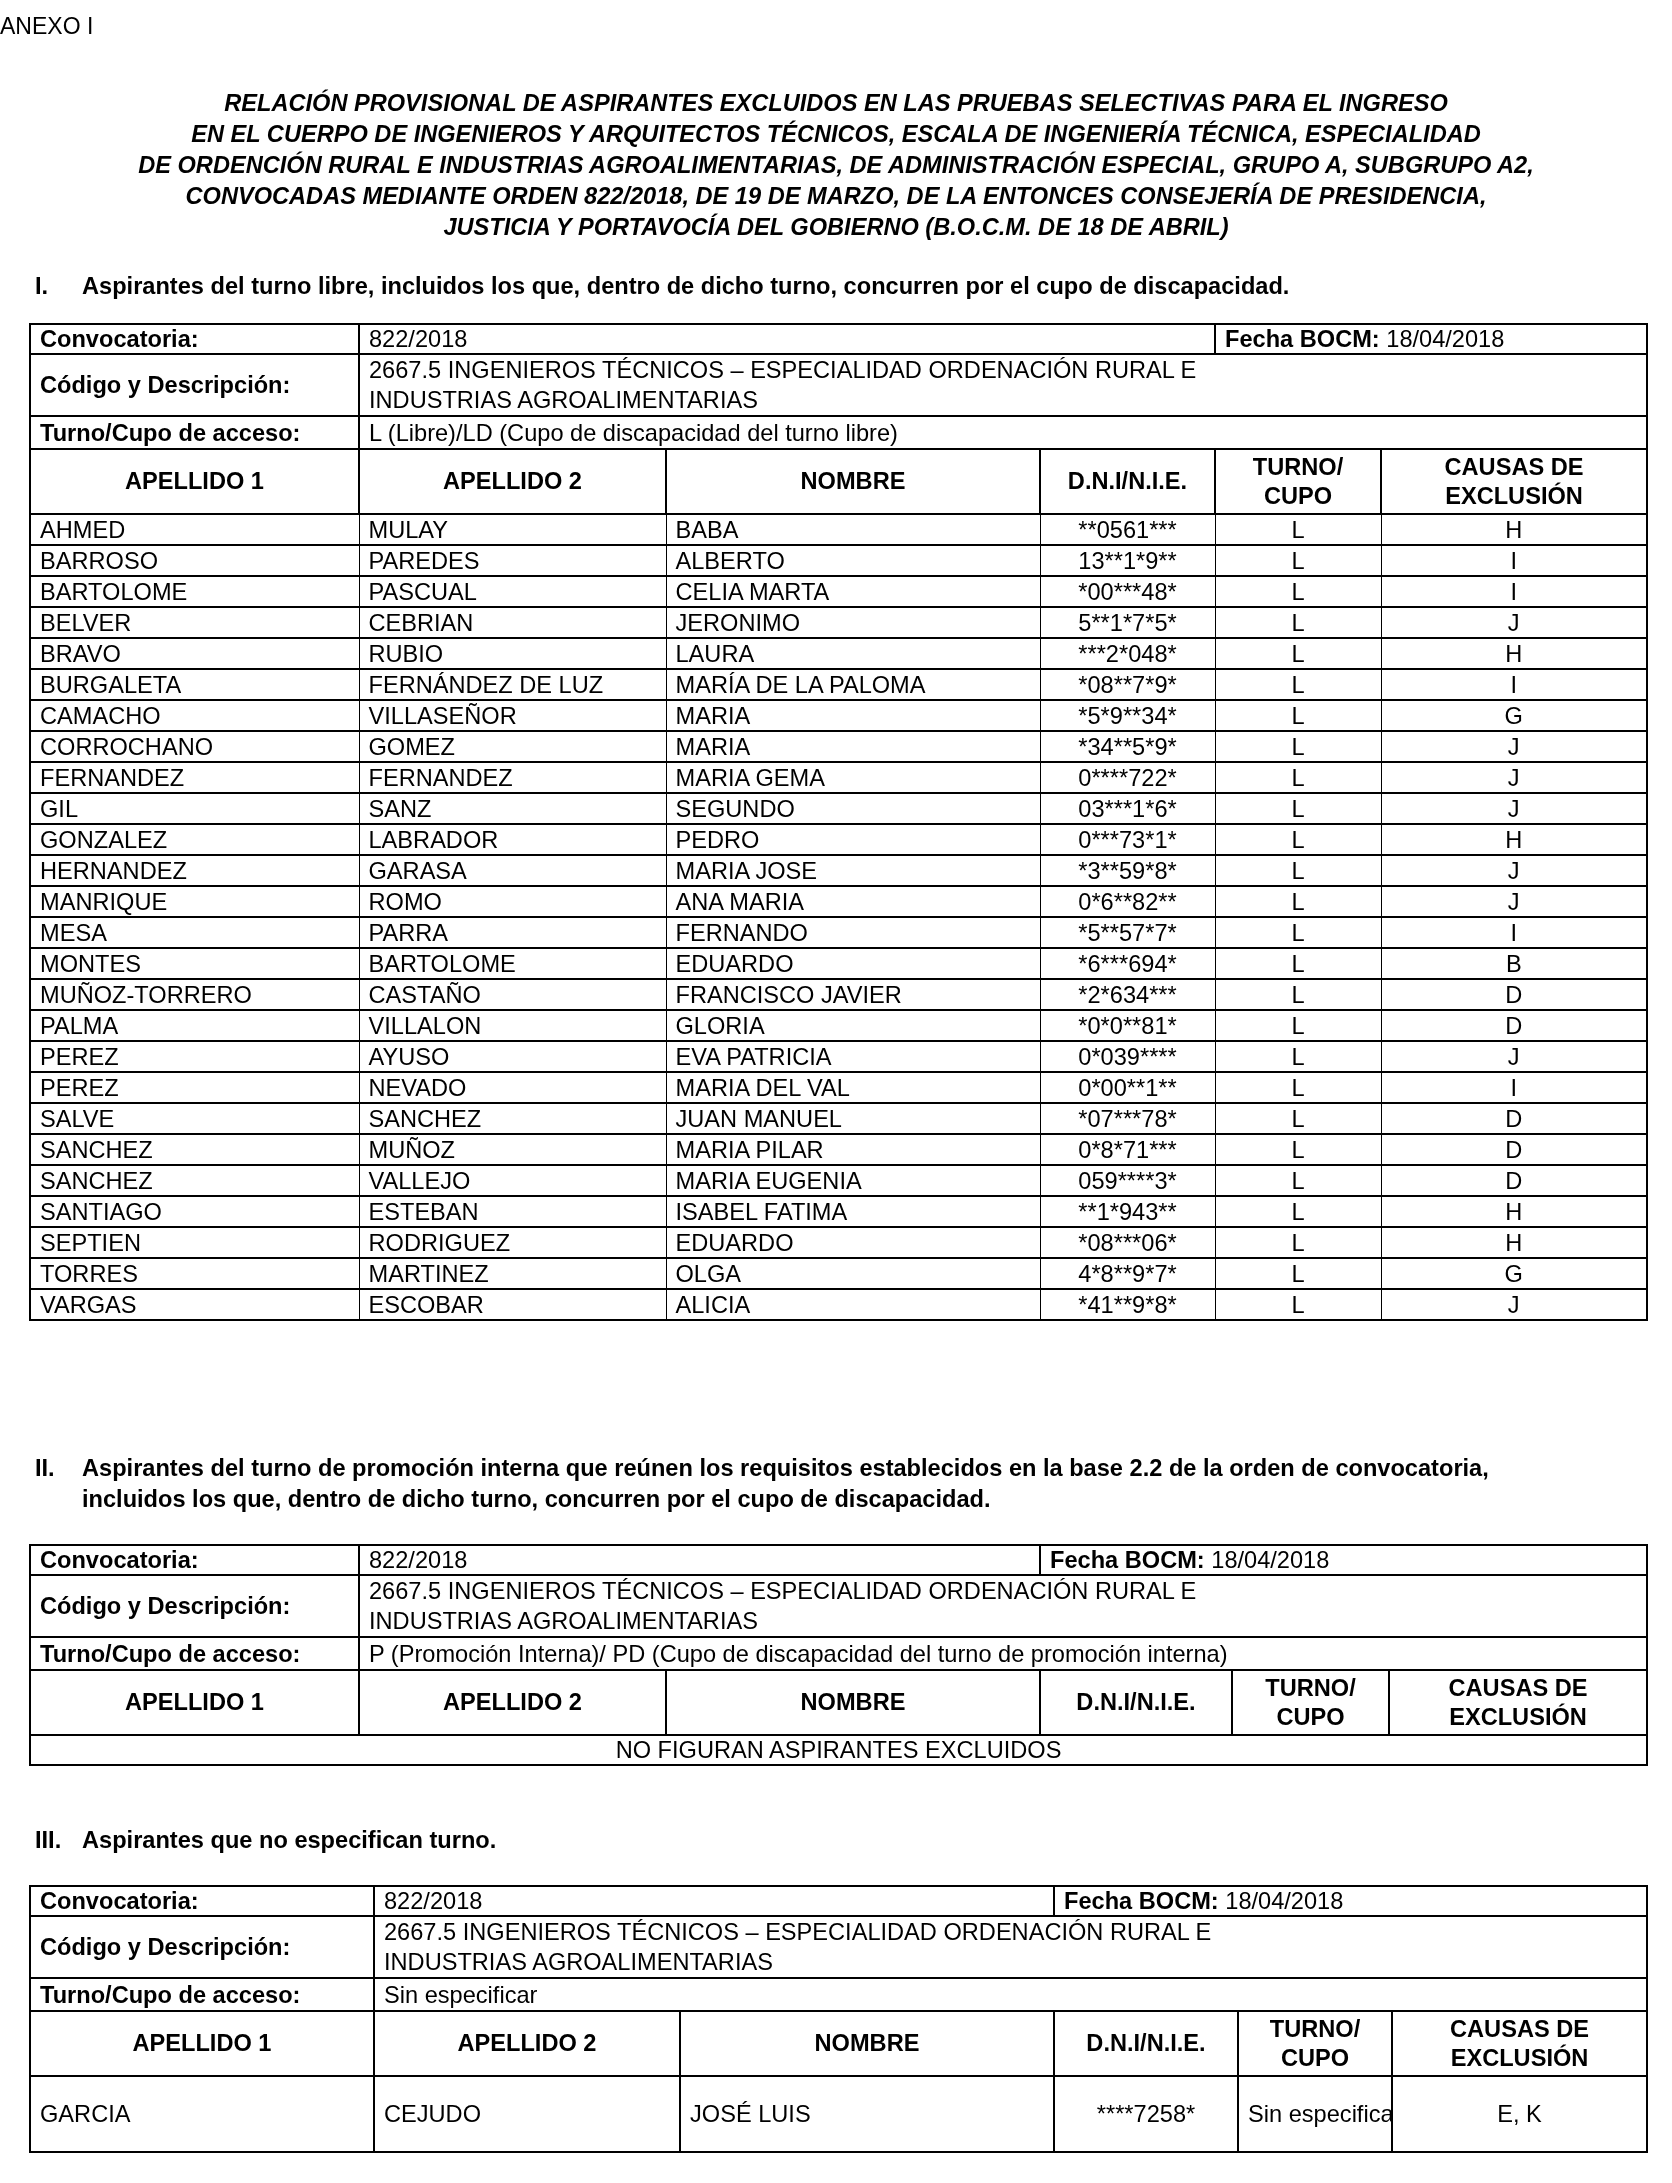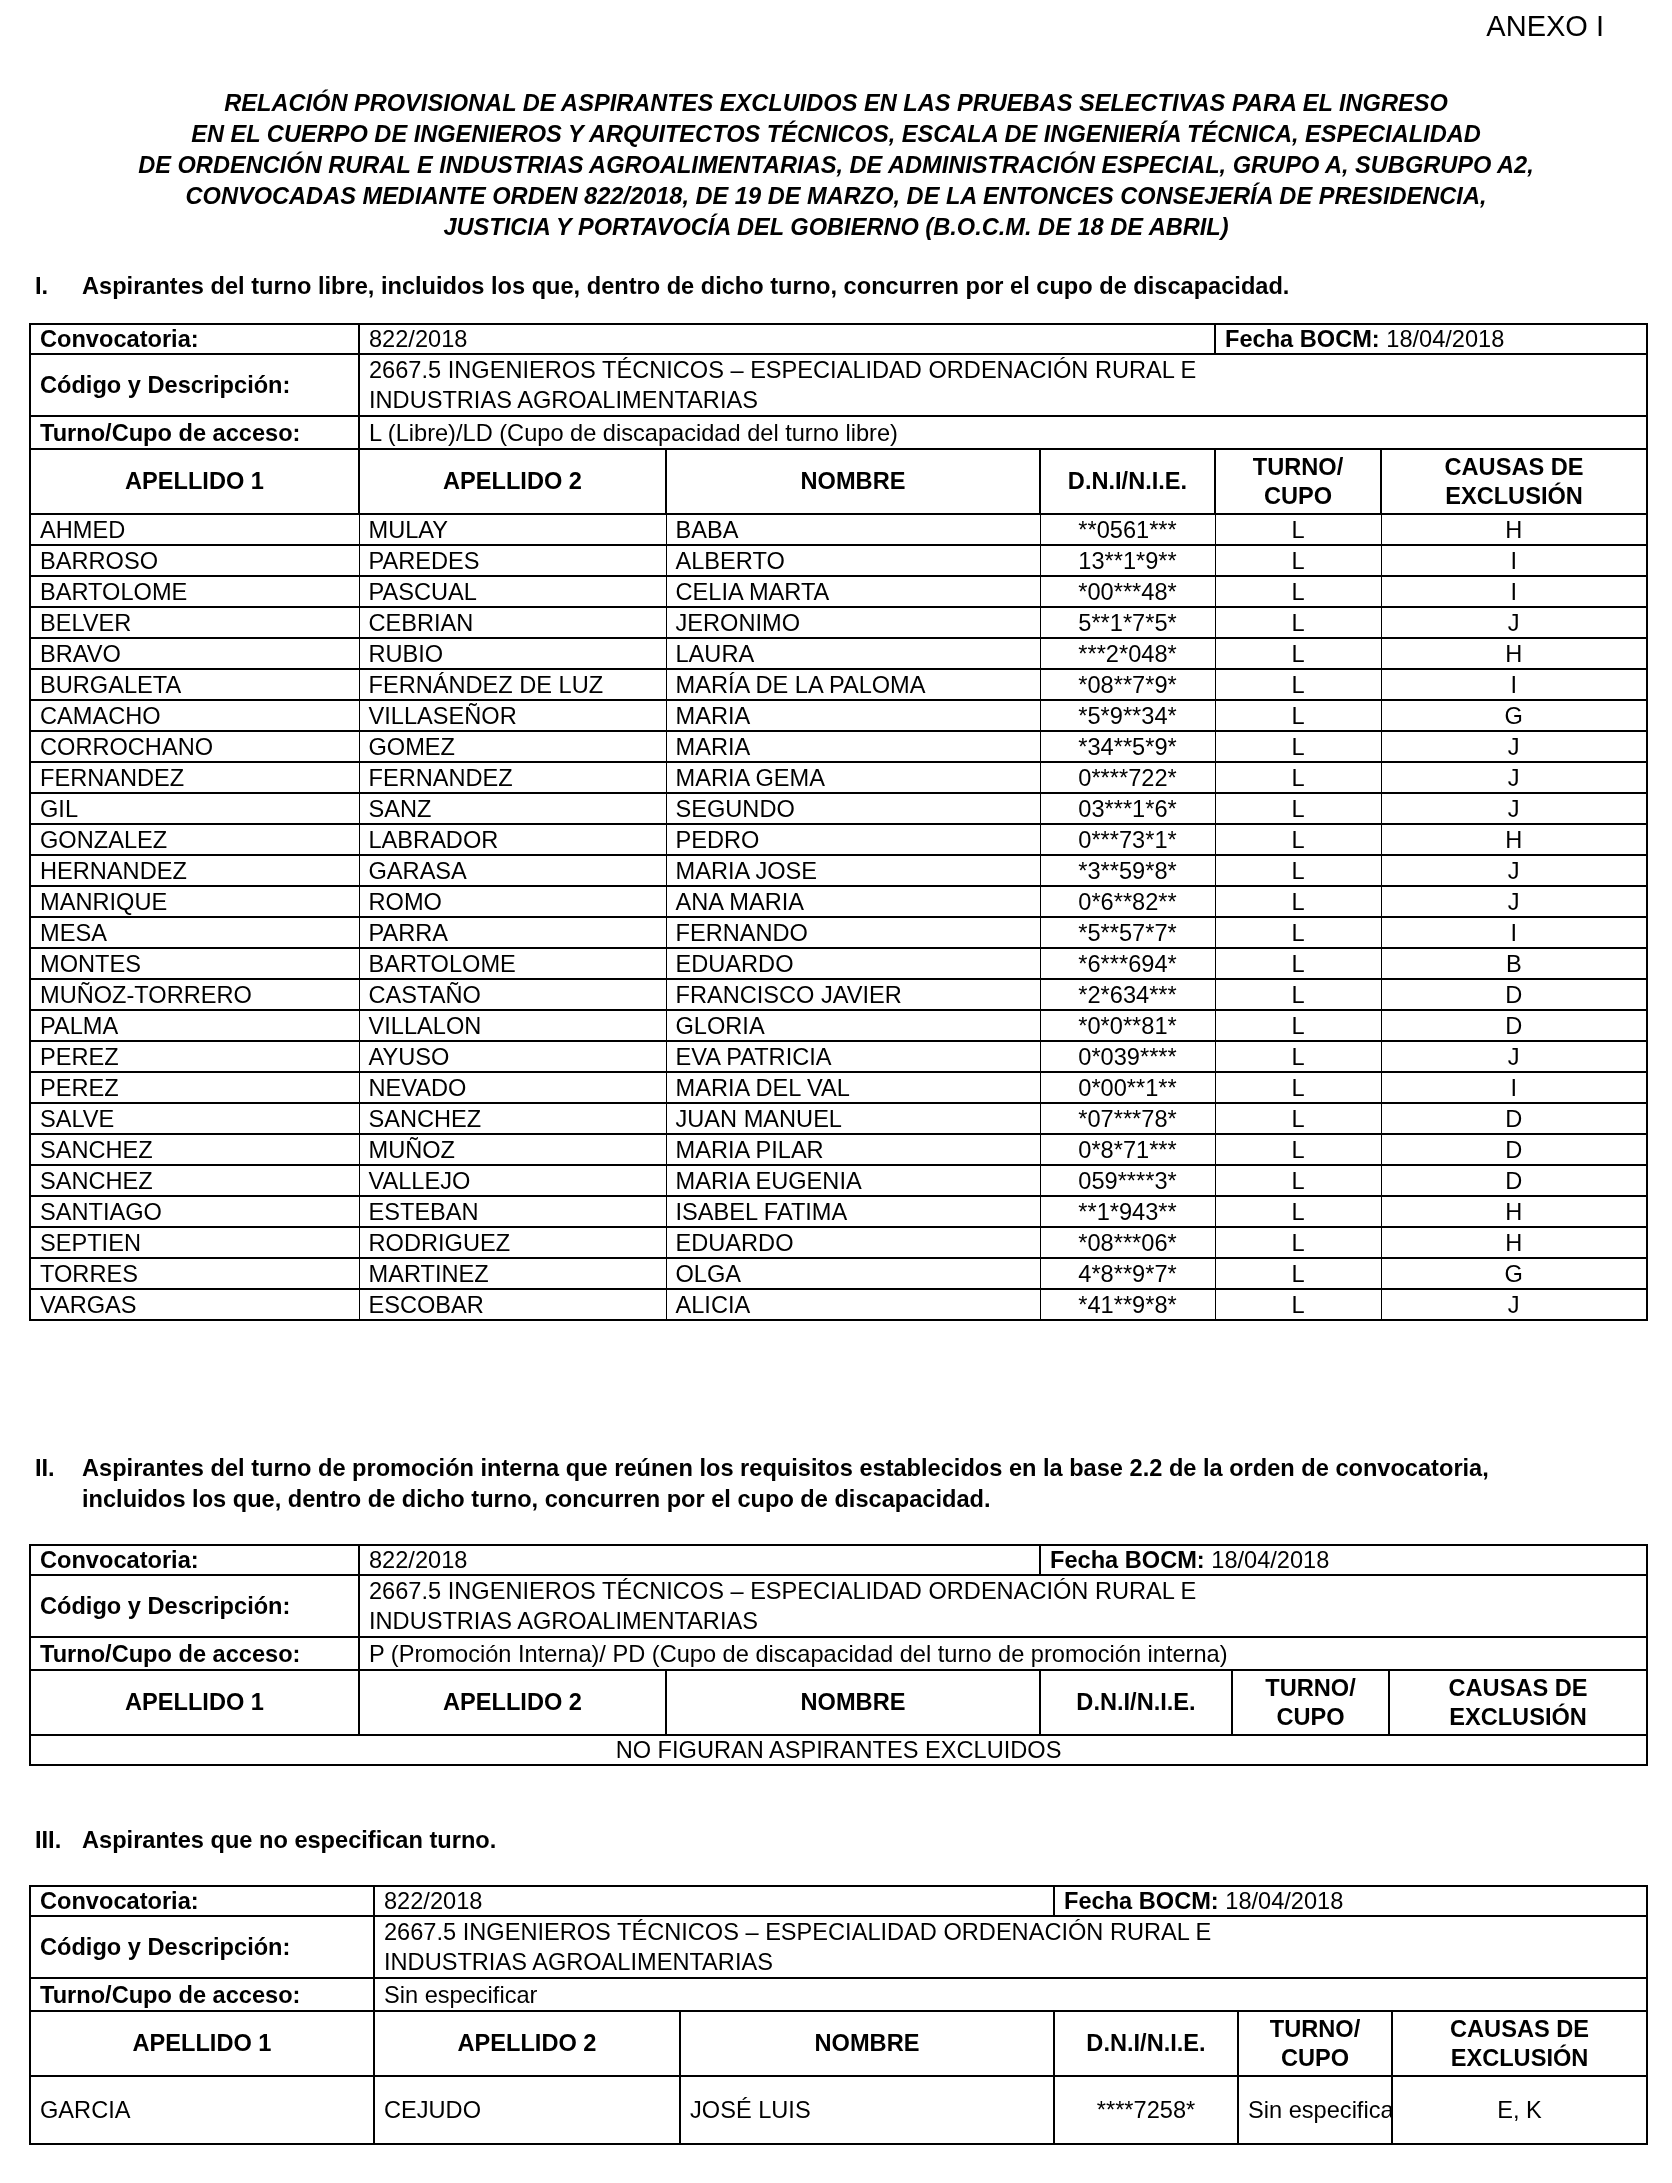--- a/index.html
+++ b/index.html
@@ -2,21 +2,21 @@
 <html style="font-size:12px"><head>
 <meta charset="utf-8">
 <style>
   html, body { margin: 0; padding: 0; background: #ffffff; }
   body {
     width: 1672px; height: 2183px; position: relative; overflow: hidden;
     font-family: "Liberation Sans", sans-serif; color: #000;
   }
   .annex-title {
     position: absolute; left: 0; width: 1604px; top: 10.6px;
-    text-align: right; font-size: 29px; line-height: 30px;
+    text-align: left; font-size: 23px; line-height: 30px;
   }
   .main-title {
     position: absolute; left: 0; width: 1672px; top: 88px;
     text-align: center; font-size: 23.6px; font-weight: bold; line-height: 31px;
   }
   .main-title div { white-space: nowrap; font-style: italic; }
   .section-heading {
     position: absolute; left: 35px; width: 1612px;
     font-size: 23.6px; font-weight: bold; line-height: 31px;
   }
@@ -40,21 +40,21 @@
   #t2 { top: 1544px; }
   #t3 { top: 1885px; }
   .r-conv { height: 16px; }
   .r-cod { height: 62px; }
   .r-turno { height: 33px; }
   .r-hdr { height: 65px; border-radius: 26px; }
   .r-data td { height: 29px; border-left-width: 1.5px; border-right-width: 1.5px; }
   .r-data td:first-child { border-left-width: 2.3px; }
   .r-data td:last-child { border-right-width: 2.3px; }
   .r-none { height: 20px; }
-  .r-data3 { height: 68px; }
+  .r-data3 { height: 76px; }
   .small2 { line-height: 27px; white-space: normal; }
 </style>
 </head>
 <body>
 
 <div class="annex-title">ANEXO I</div>
 
 <div class="main-title">
   <div>RELACIÓN PROVISIONAL DE ASPIRANTES EXCLUIDOS EN LAS PRUEBAS SELECTIVAS PARA EL INGRESO</div>
   <div>EN EL CUERPO DE INGENIEROS Y ARQUITECTOS TÉCNICOS, ESCALA DE INGENIERÍA TÉCNICA, ESPECIALIDAD</div>

